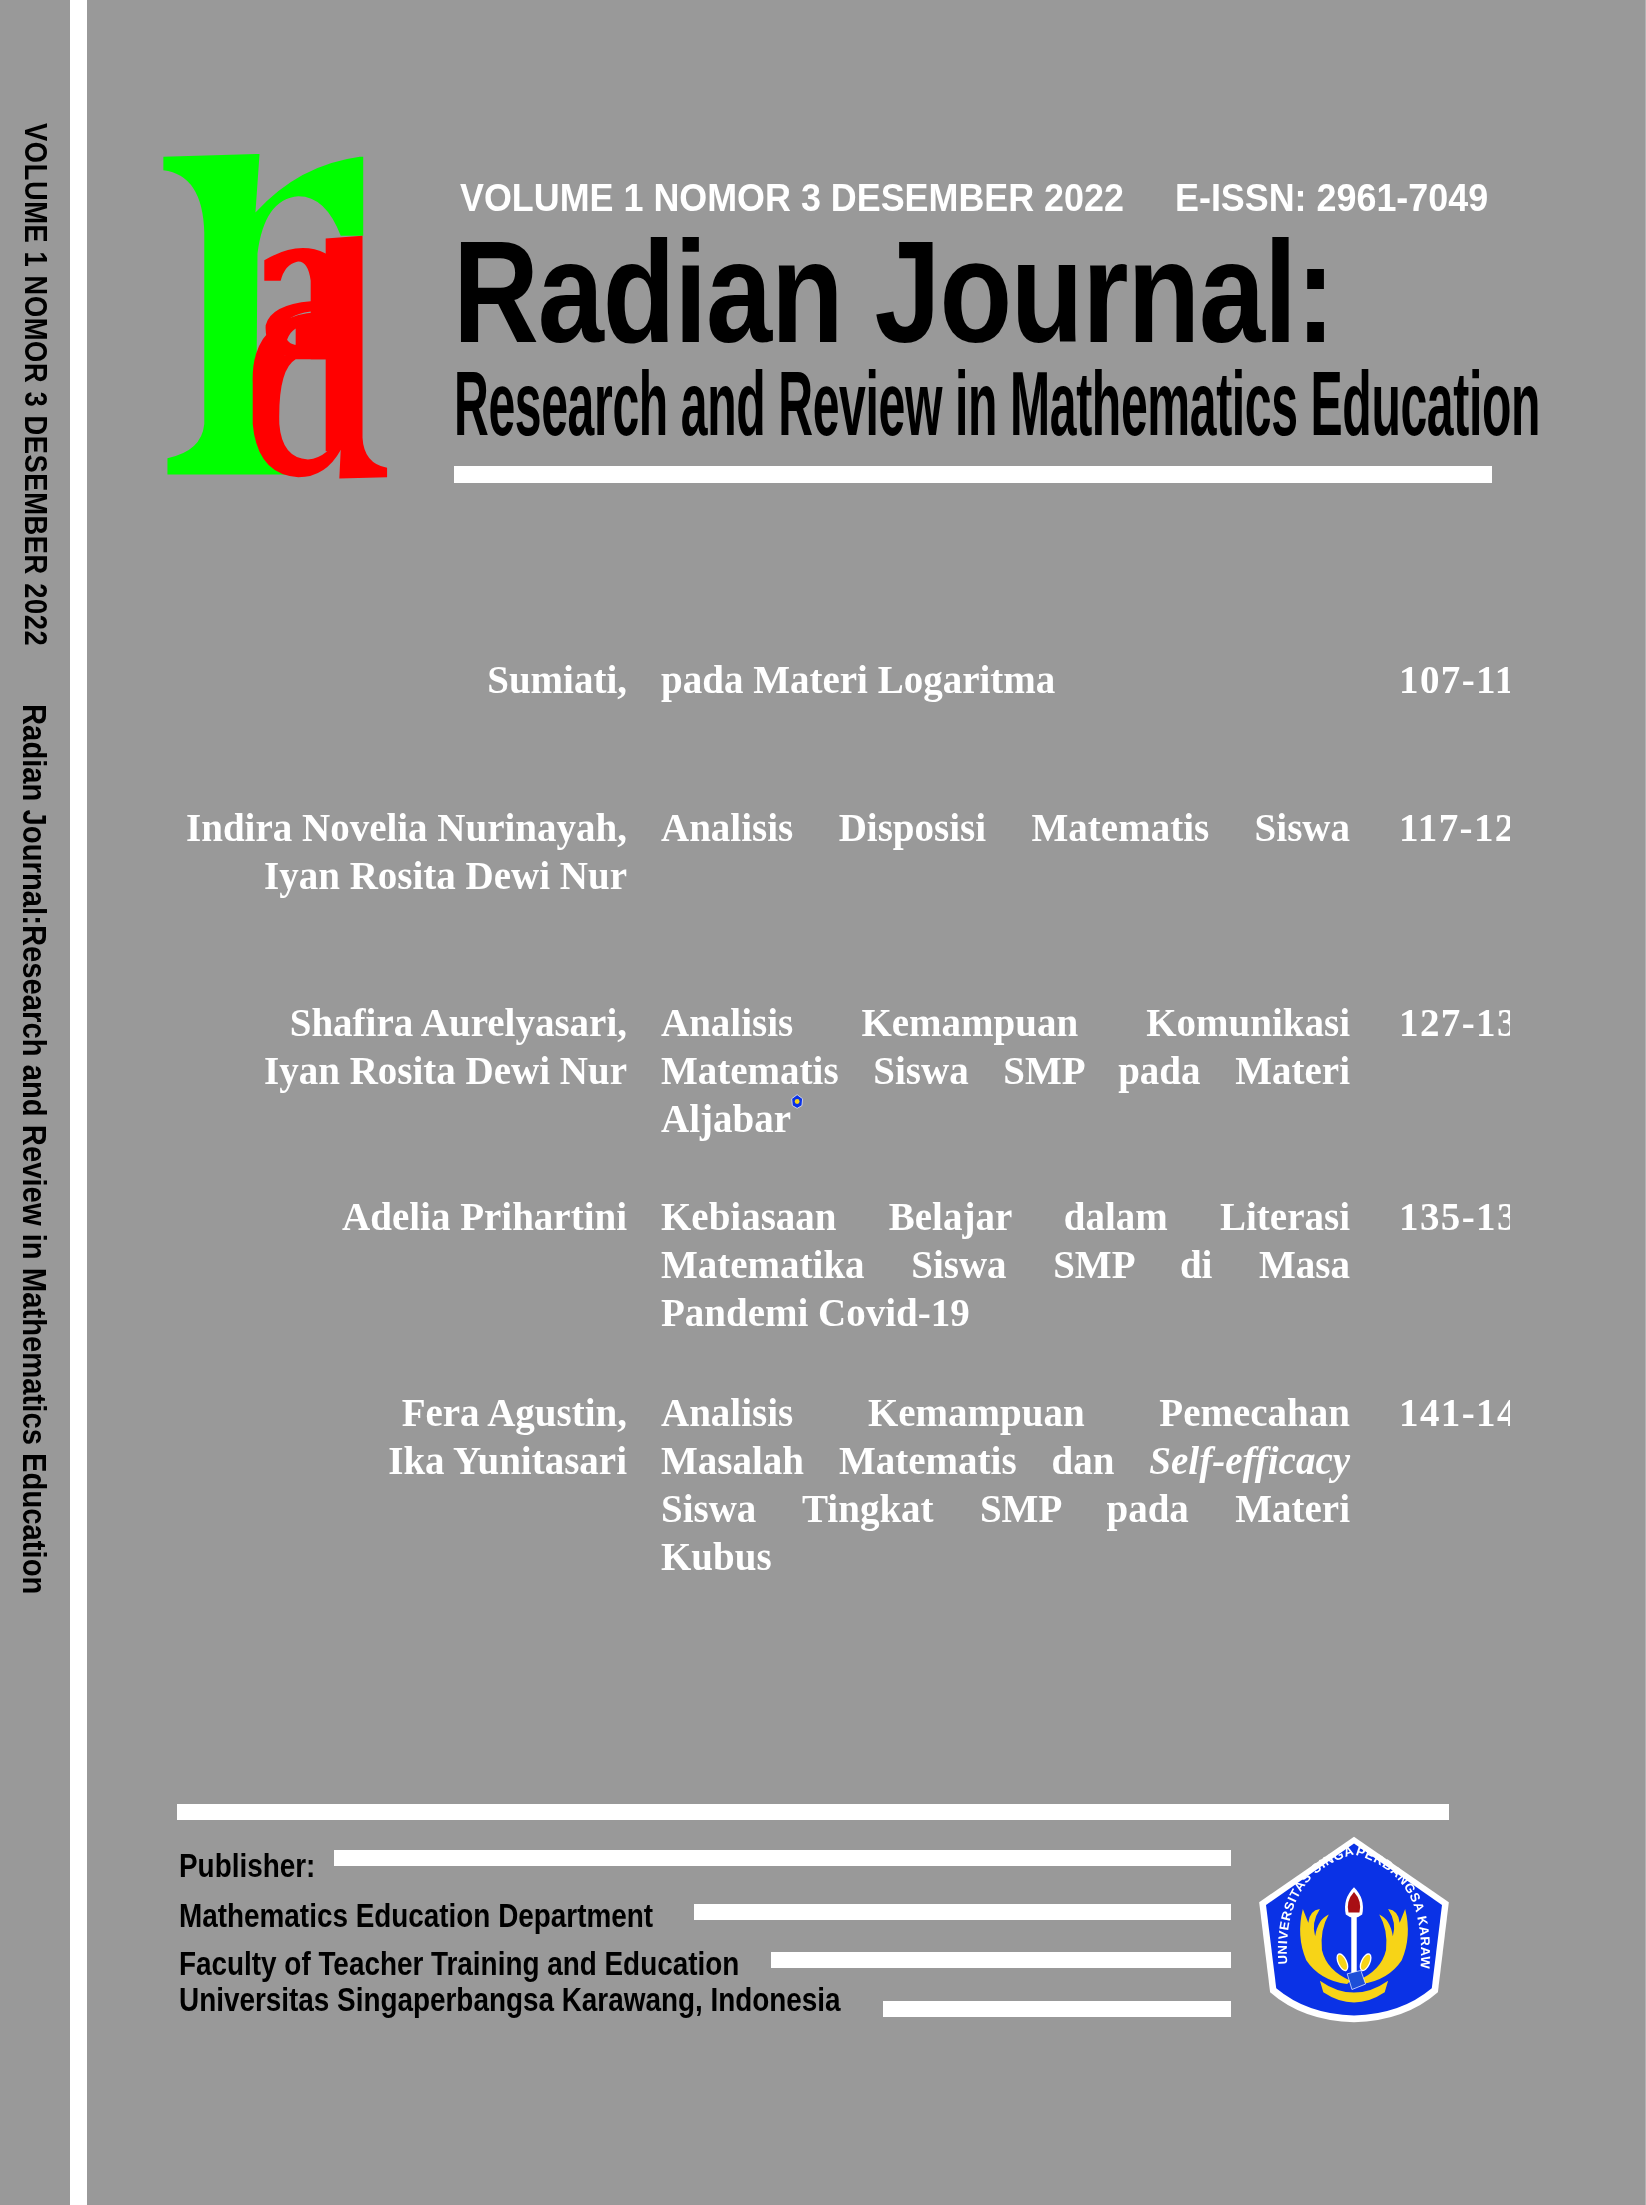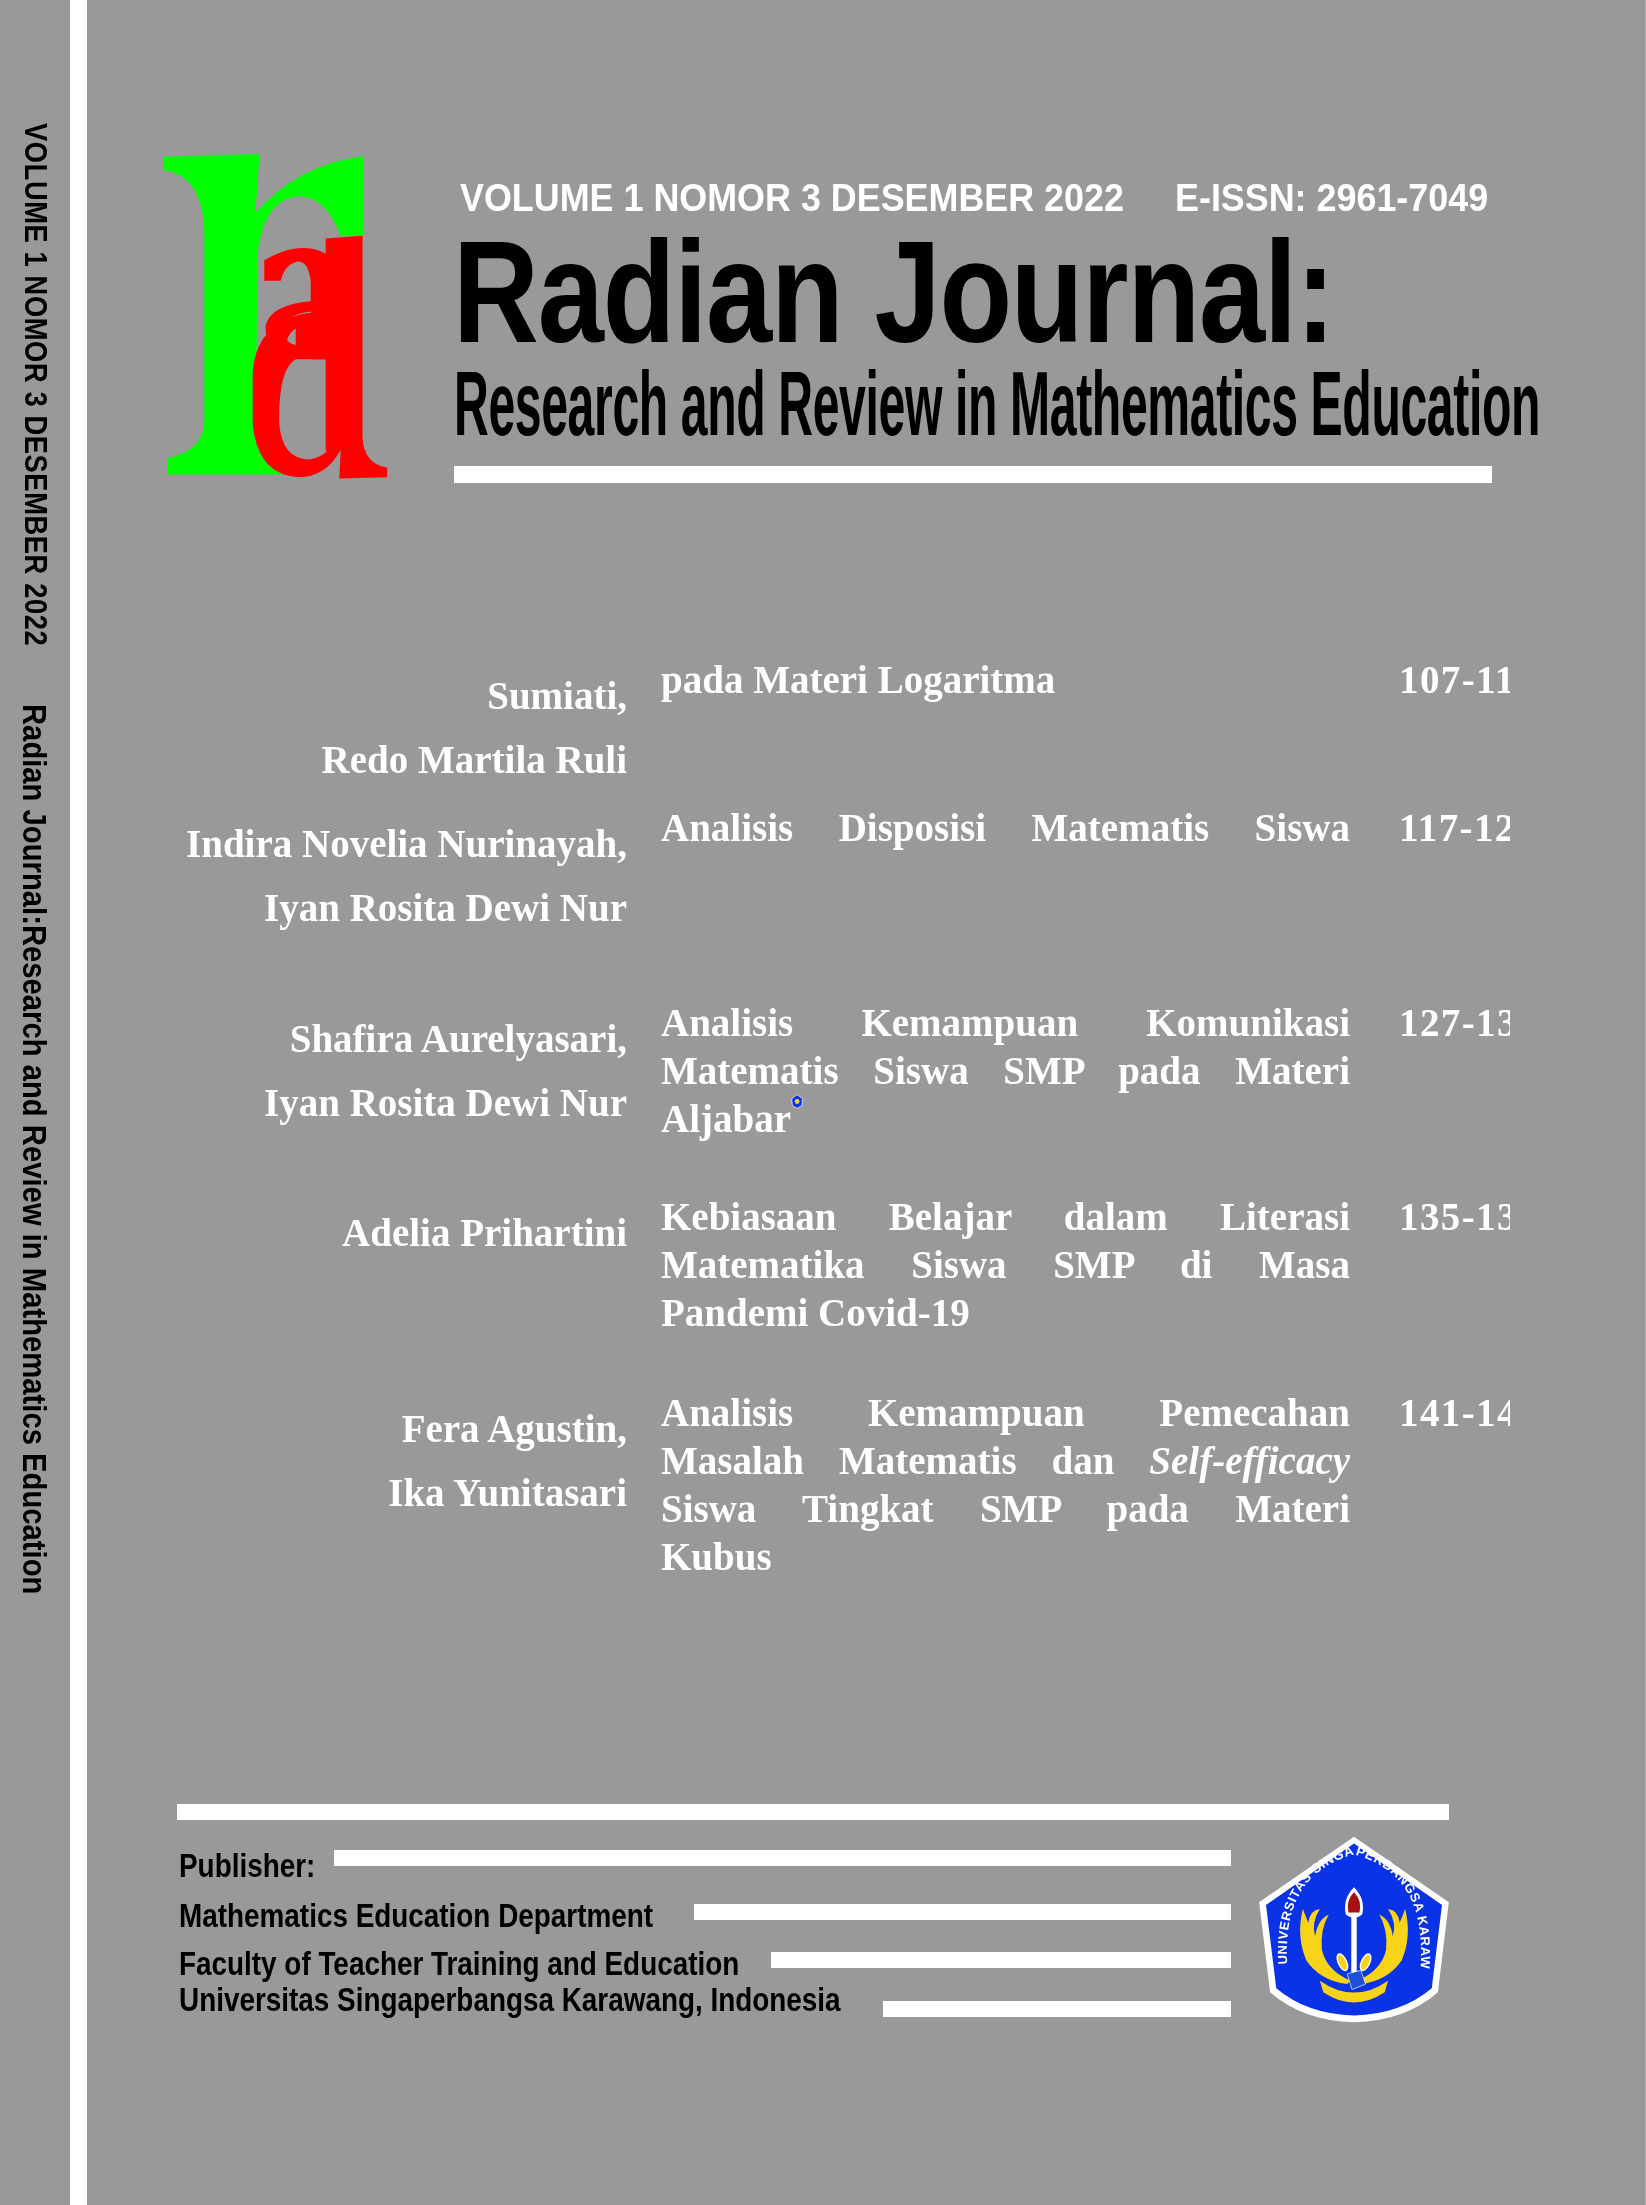--- a/index.html
+++ b/index.html
@@ -17,21 +17,21 @@
 
   #issue-line { left:460px; top:176px; width:648px; color:#fff; font-weight:bold; font-size:39px; white-space:nowrap; transform:scaleX(0.92); transform-origin:left top; }
   #issn-line { left:1175px; top:176px; color:#fff; font-weight:bold; font-size:39px; white-space:nowrap; transform:scaleX(0.92); transform-origin:left top; }
 
   #title-main { left:453px; top:220px; color:#000; font-weight:bold; font-size:145px; line-height:145px; white-space:nowrap; transform:scaleX(0.82); transform-origin:left top; letter-spacing:-1.4px; }
   #title-sub { left:454px; top:359px; color:#000; font-weight:bold; font-size:90px; line-height:90px; white-space:nowrap; transform:scaleX(0.535); transform-origin:left top; letter-spacing:-0.7px; }
   #title-bar { left:454px; top:466px; width:1038px; height:17px; background:#fff; }
 
   .entry { position:absolute; left:87px; width:1558px; color:#fff; font-family:"Liberation Serif", serif; font-weight:bold; font-size:39px; line-height:48px; }
   .entry .authors { position:absolute; left:0; width:540px; text-align:right; }
-  .entry .authors span { display:block; white-space:nowrap;margin-top:16px; }
+  .entry .authors span { display:block; white-space:nowrap; }
   .entry .title { position:absolute; left:574px; width:689px; text-align:justify; text-align-last:left; }
   .entry .title .line { display:block; text-align:justify; text-align-last:justify; }
   .entry .title .line.last { text-align-last:left; }
   .entry .pages { position:absolute; left:1312px; width:111px; overflow:hidden; white-space:nowrap; letter-spacing:1.4px; }
 
   #cursor-badge { left:791px; top:1094px; width:12.3px; height:15px; }
 
   #pub-bar { left:177px; top:1804px; width:1272px; height:15.7px; background:#fff; }
   .pub-line { position:absolute; left:179px; height:41px; display:flex; align-items:center; }
   .pub-line .lbl { color:#000; font-weight:bold; font-size:34px; white-space:nowrap; transform:scaleX(0.82); transform-origin:left center; display:inline-block; }
@@ -66,21 +66,20 @@
 
 <div id="issue-line" class="abs">VOLUME 1 NOMOR 3 DESEMBER 2022</div>
 <div id="issn-line" class="abs">E-ISSN: 2961-7049</div>
 <div id="title-main" class="abs">Radian Journal:</div>
 <div id="title-sub" class="abs">Research and Review in Mathematics Education</div>
 <div id="title-bar" class="abs"></div>
 
 <div class="entry" style="top:656px;">
   <div class="authors">
     <span>Sumiati,</span>
-    <span>Redo Martila Ruli</span>
   </div>
   <div class="title">
     <span class="line last">pada Materi Logaritma</span>
   </div>
   <div class="pages">107-11</div>
 </div>
 
 <div class="entry" style="top:804px;">
   <div class="authors">
     <span>Indira Novelia Nurinayah,</span>

